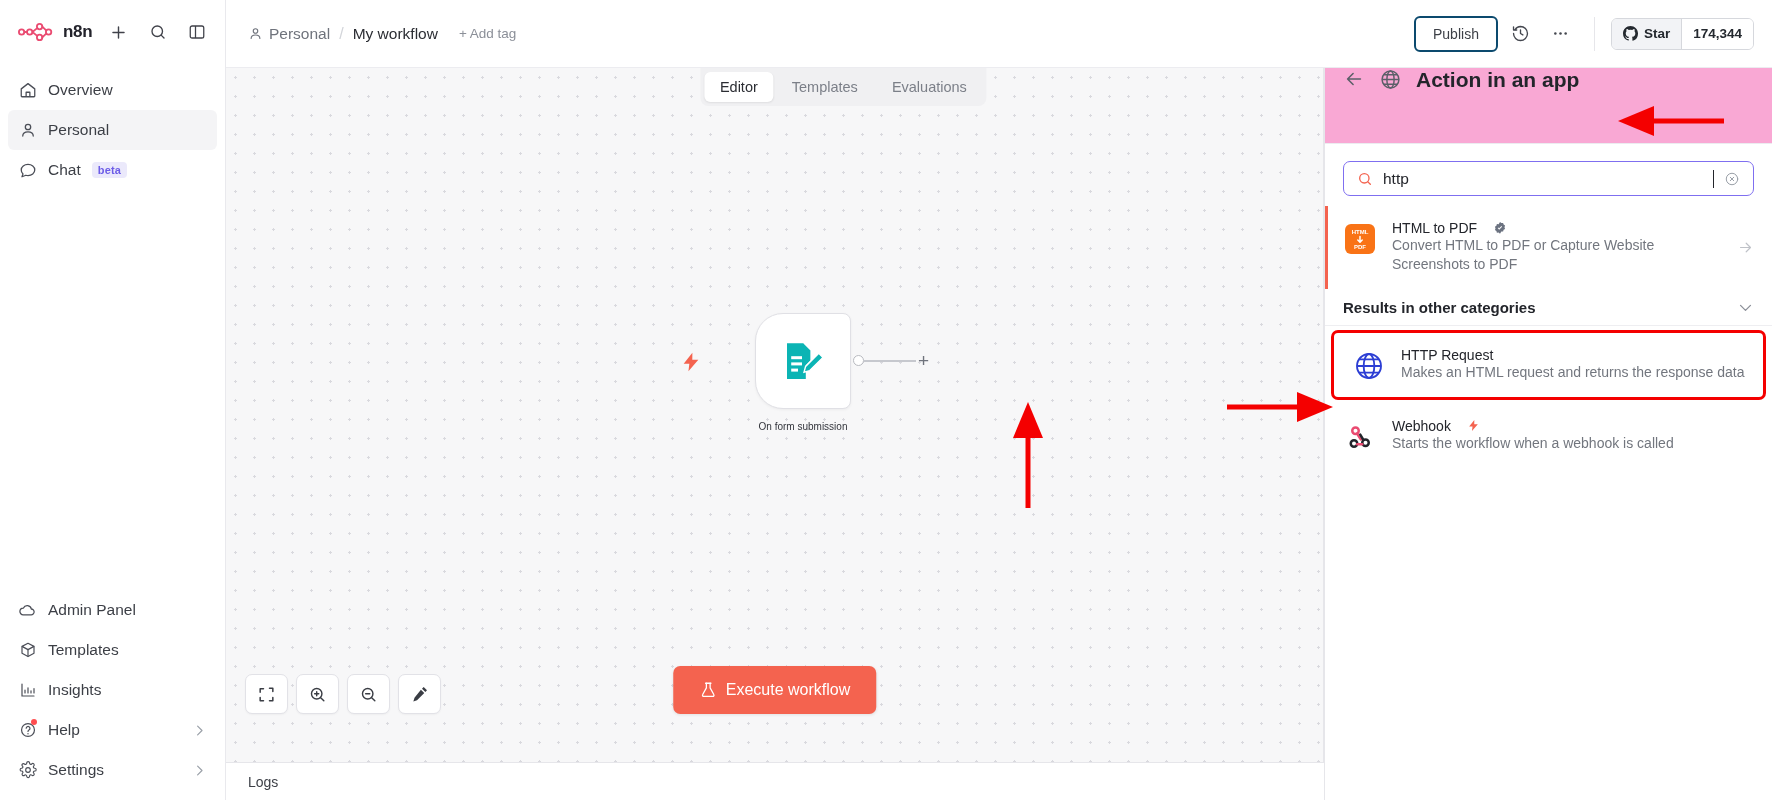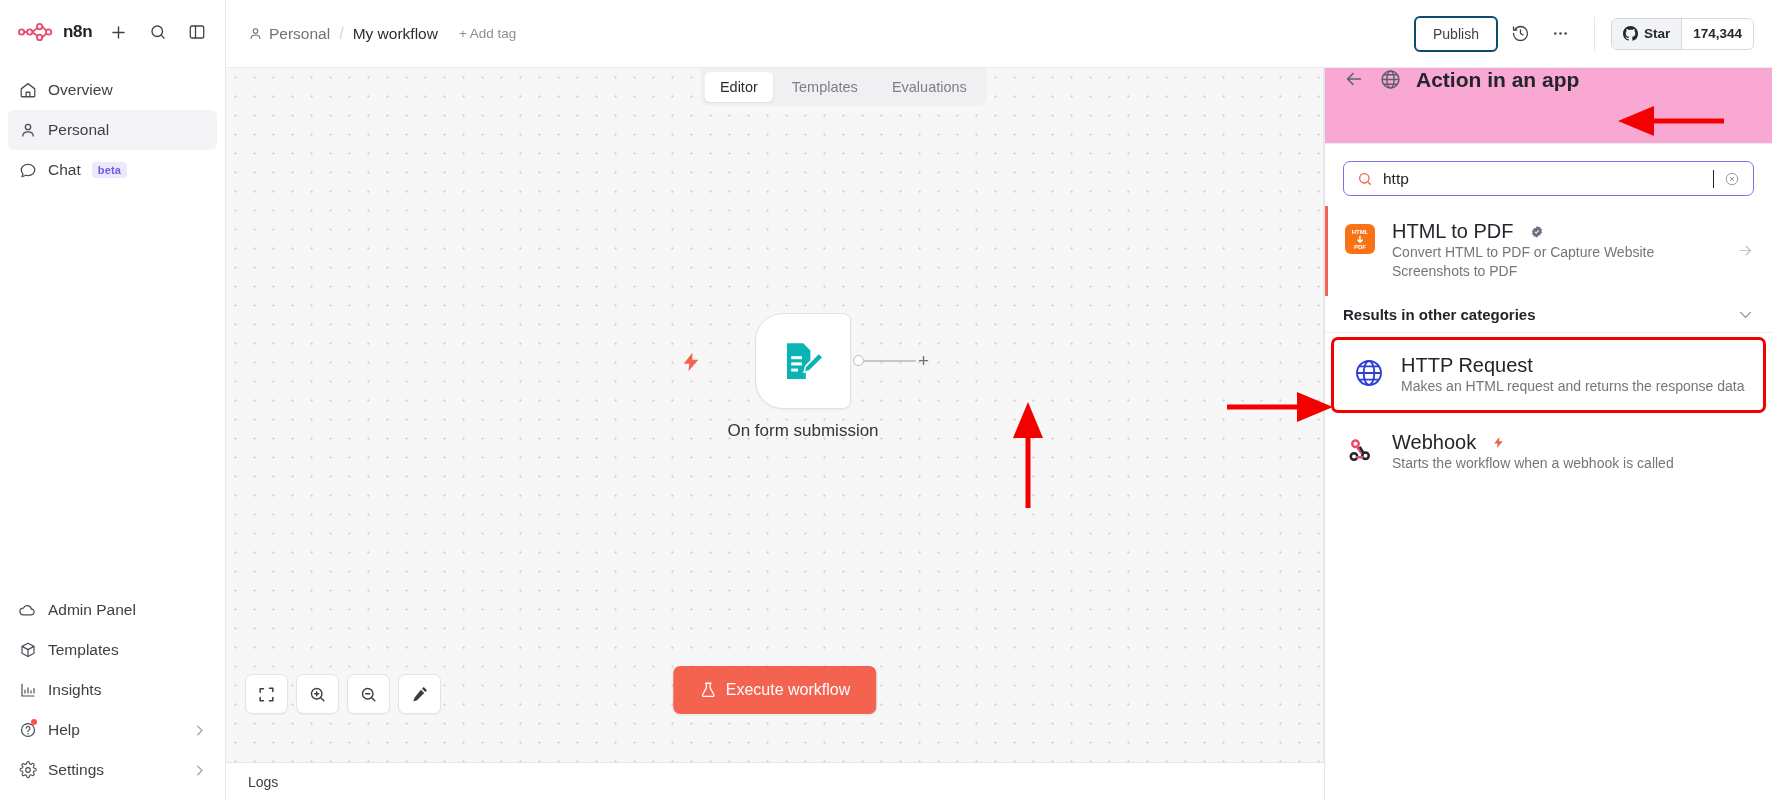--- a/index.html
+++ b/index.html
@@ -112,21 +112,21 @@
   .node-box {
     width: 96px; height: 96px; background: #fff;
     border: 1px solid #e0e0e5; border-radius: 28px 8px 8px 28px;
     display: flex; align-items: center; justify-content: center;
     box-shadow: 0 1px 3px rgba(0,0,0,.05);
     position: relative;
   }
   .trigger-bolt { position: absolute; left: -75px; top: 36px; }
   .node-label {
     position: absolute; top: 108px; left: 50%; transform: translateX(-50%);
-    font-size: 17px; color: #33353c; white-space: nowrap;
+    font-size: 10px; color: #33353c; white-space: nowrap;
   }
   .conn-dot {
     position: absolute; left: 98px; top: 42px;
     width: 11px; height: 11px; border-radius: 50%;
     background: #fff; border: 1.6px solid #b8bac0;
   }
   .conn-line {
     position: absolute; left: 109px; top: 47px;
     width: 52px; height: 1.6px; background: #c6c8ce;
   }
@@ -189,21 +189,21 @@
     display: flex; align-items: flex-start; gap: 15px;
     padding: 14px 18px; cursor: pointer; position: relative;
   }
   .result.first::before {
     content: ""; position: absolute; left: 0; top: 0; bottom: 0;
     width: 3px; background: #f4634f;
   }
   .r-icon { flex: 0 0 34px; height: 34px; display: flex; align-items: center; justify-content: center; margin-top: 2px; }
   .r-body { flex: 1; min-width: 0; }
   .r-title {
-    font-size: 20px; color: #23252b; font-weight: 400;
+    font-size: 14px; color: #23252b; font-weight: 400;
     display: flex; align-items: center; gap: 16px;
   }
   .r-desc { font-size: 14px; color: #72767e; line-height: 1.38; margin-top: 3px; }
   .r-arrow { color: #bfc2c8; display: flex; align-items: center; align-self: center; }
   .cat-head {
     display: flex; align-items: center; padding: 10px 18px 9px 18px;
     font-size: 15px; font-weight: 700; color: #23252b;
     border-bottom: 1px solid #eeeef1; cursor: pointer;
   }
   .cat-head .chev-d { margin-left: auto; color: #8b8f98; display: flex; }

